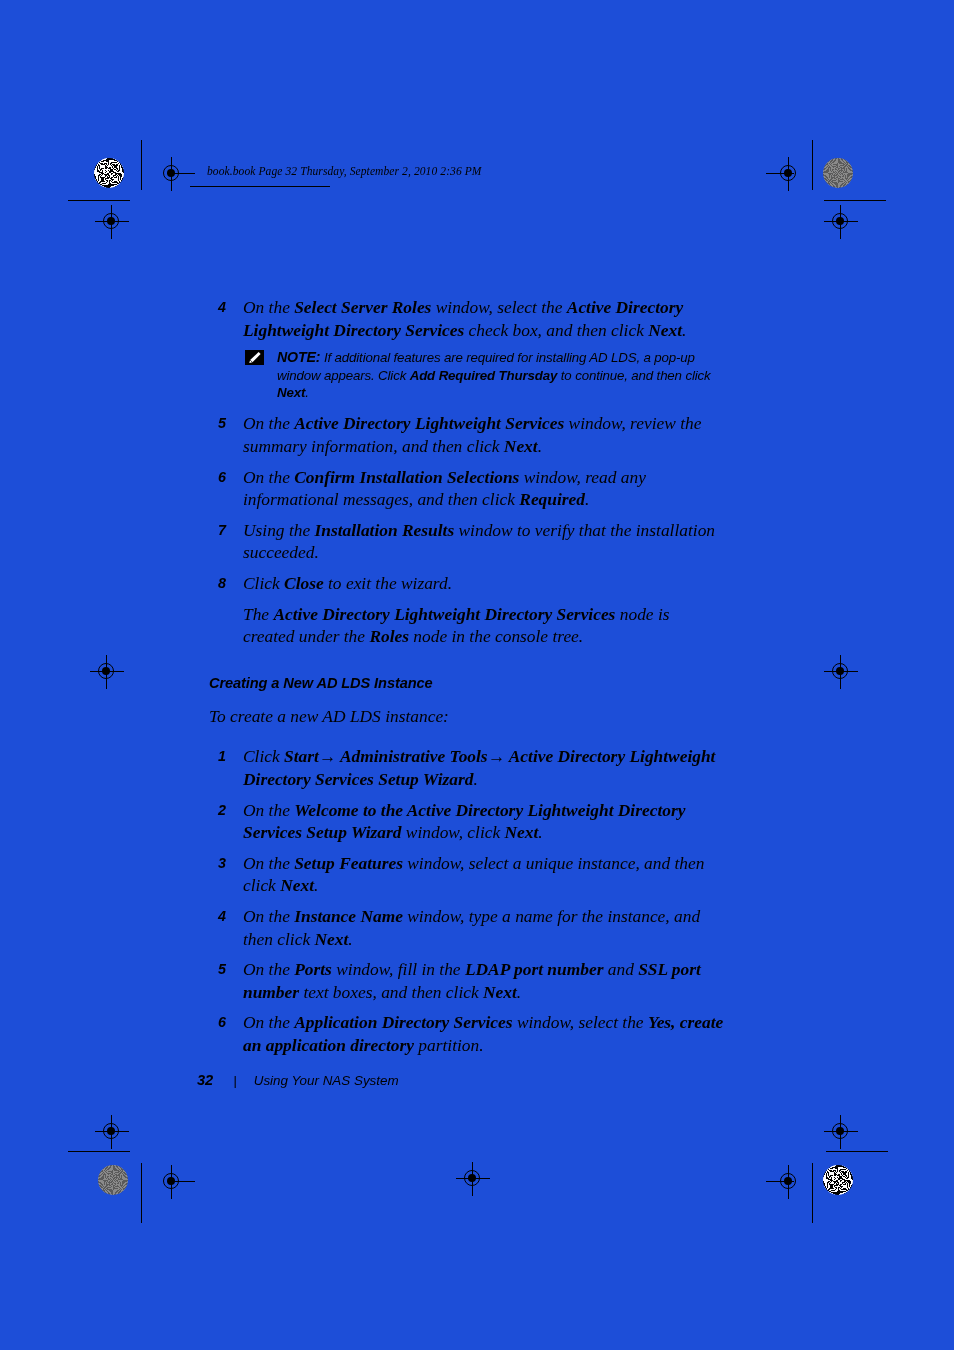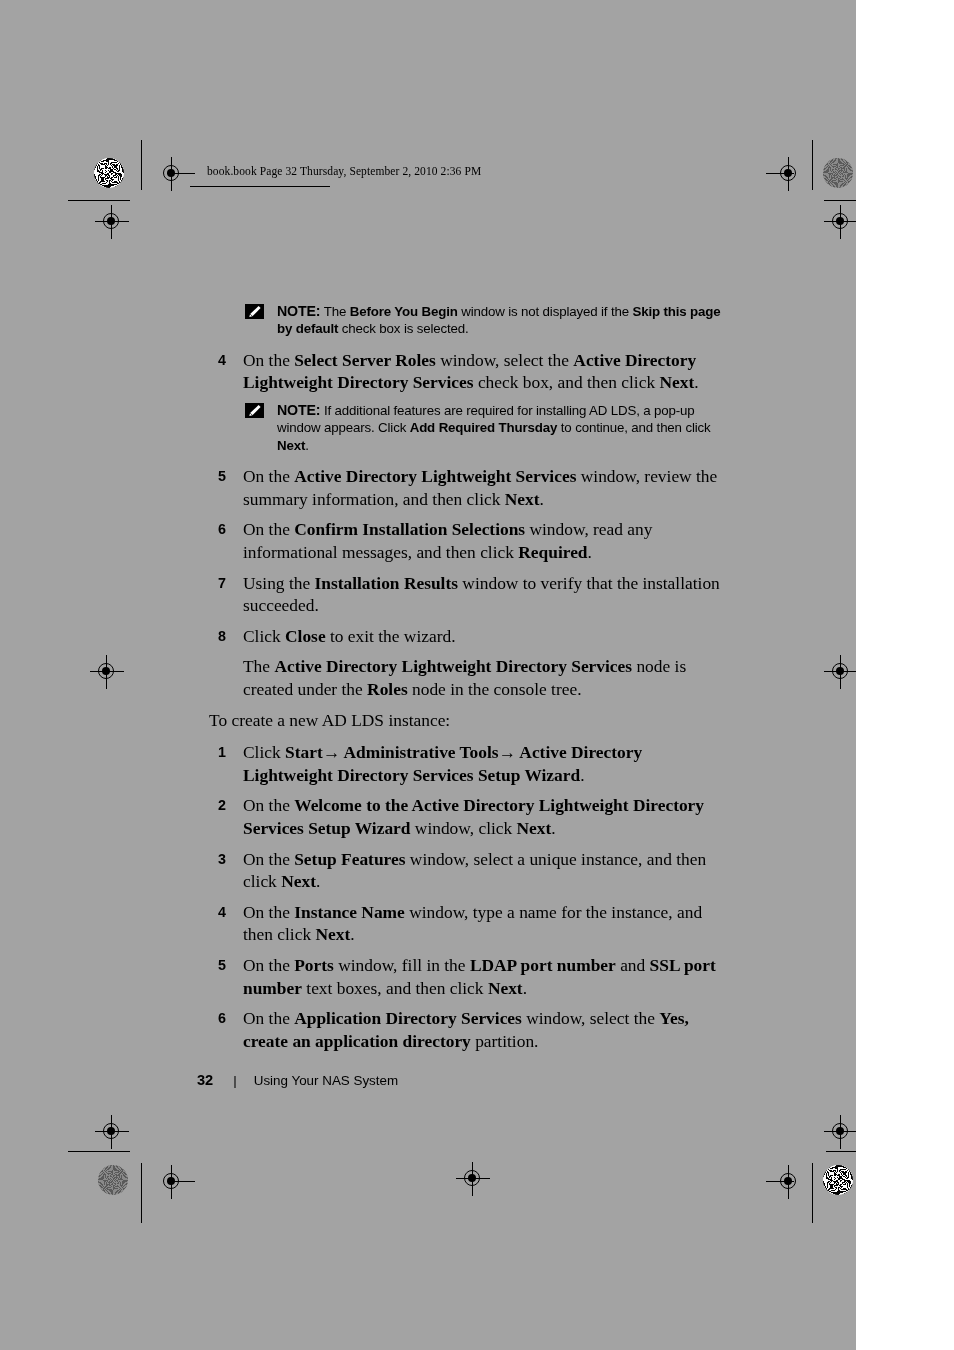--- a/index.html
+++ b/index.html
@@ -7,24 +7,25 @@
     margin: 0;
     padding: 0;
     background: #ffffff;
   }
   body {
     font-family: "Liberation Serif", "DejaVu Serif", serif;
     color: #000000;
   }
   #page {
     position: relative;
-    width: 856px;
+    width: 954px;
     height: 1350px;
     overflow: hidden;
-    background: #a3a3a3;
+    background: #1d4ed8;
+    font-style: italic;
   }
 
   
   .rule {
     position: absolute;
     background: #000;
   }
   .rule.h { height: 1px; }
   .rule.v { width: 1px; }
 
@@ -114,25 +115,25 @@
     font-weight: bold;
     font-size: 14.3px;
     line-height: 22.6px;
   }
   .step b, .para b { font-weight: bold; }
 
   .para {
     padding-left: 34px;
     font-size: 17.4px;
     line-height: 22.6px;
-    margin-bottom: 8px;
+    margin-bottom: 15px;
   }
   .para.flush {
     padding-left: 0;
-    margin-bottom: 10px;
+    margin-bottom: 18px;
   }
 
   h3.subhead {
     font-family: "Liberation Sans", "DejaVu Sans", sans-serif;
     font-weight: bold;
     font-size: 14.6px;
     line-height: 18px;
     margin: 26px 0 13px 0;
     letter-spacing: -0.1px;
   }
@@ -272,31 +273,20 @@
       <div class="ring"></div>
       <div class="dot"></div>
   </div>
   <div class="rule v" style="left:812px; top:1163px; height:60px;"></div>
   <div class="moire" style="left:823px; top:1165px;"></div>
 
   <div id="fileheader">book.book  Page 32  Thursday, September 2, 2010  2:36 PM</div>
 
   <div id="content">
 
-    <div class="note">
-      <span class="noteicon">
-        <svg width="19" height="15" viewBox="0 0 19 15" xmlns="http://www.w3.org/2000/svg">
-          <rect x="0" y="0" width="19" height="15" fill="#000"></rect>
-          <path d="M13.6 2.1 L15.6 4.1 L7.4 12.3 L4.3 13.1 L5.1 10.0 Z" fill="#fff"></path>
-          <path d="M5.1 10.0 L7.4 12.3" stroke="#000" stroke-width="0.7"></path>
-        </svg>
-      </span>
-      <span class="lbl">NOTE:</span>
-      <span>The </span><b>Before You Begin</b><span> window is not displayed if the </span><b>Skip this page by default</b><span> check box is selected.</span>
-    </div>
 
     <div class="step">
       <span class="num">4</span>
       <span>On the </span><b>Select Server Roles</b><span> window, select the </span><b>Active Directory Lightweight Directory Services</b><span> check box, and then click </span><b>Next</b><span>.</span>
     </div>
 
     <div class="note">
       <span class="noteicon">
         <svg width="19" height="15" viewBox="0 0 19 15" xmlns="http://www.w3.org/2000/svg">
           <rect x="0" y="0" width="19" height="15" fill="#000"></rect>
@@ -325,20 +315,21 @@
 
     <div class="step">
       <span class="num">8</span>
       <span>Click </span><b>Close</b><span> to exit the wizard.</span>
     </div>
 
     <div class="para">
       <span>The </span><b>Active Directory Lightweight Directory Services</b><span> node is created under the </span><b>Roles</b><span> node in the console tree.</span>
     </div>
 
+    <h3 class="subhead">Creating a New AD LDS Instance</h3>
 
     <div class="para flush">To create a new AD LDS instance:</div>
 
     <div class="step">
       <span class="num">1</span>
       <span>Click </span><b>Start→ Administrative Tools→ Active Directory Lightweight Directory Services Setup Wizard</b><span>.</span>
     </div>
 
     <div class="step">
       <span class="num">2</span>

